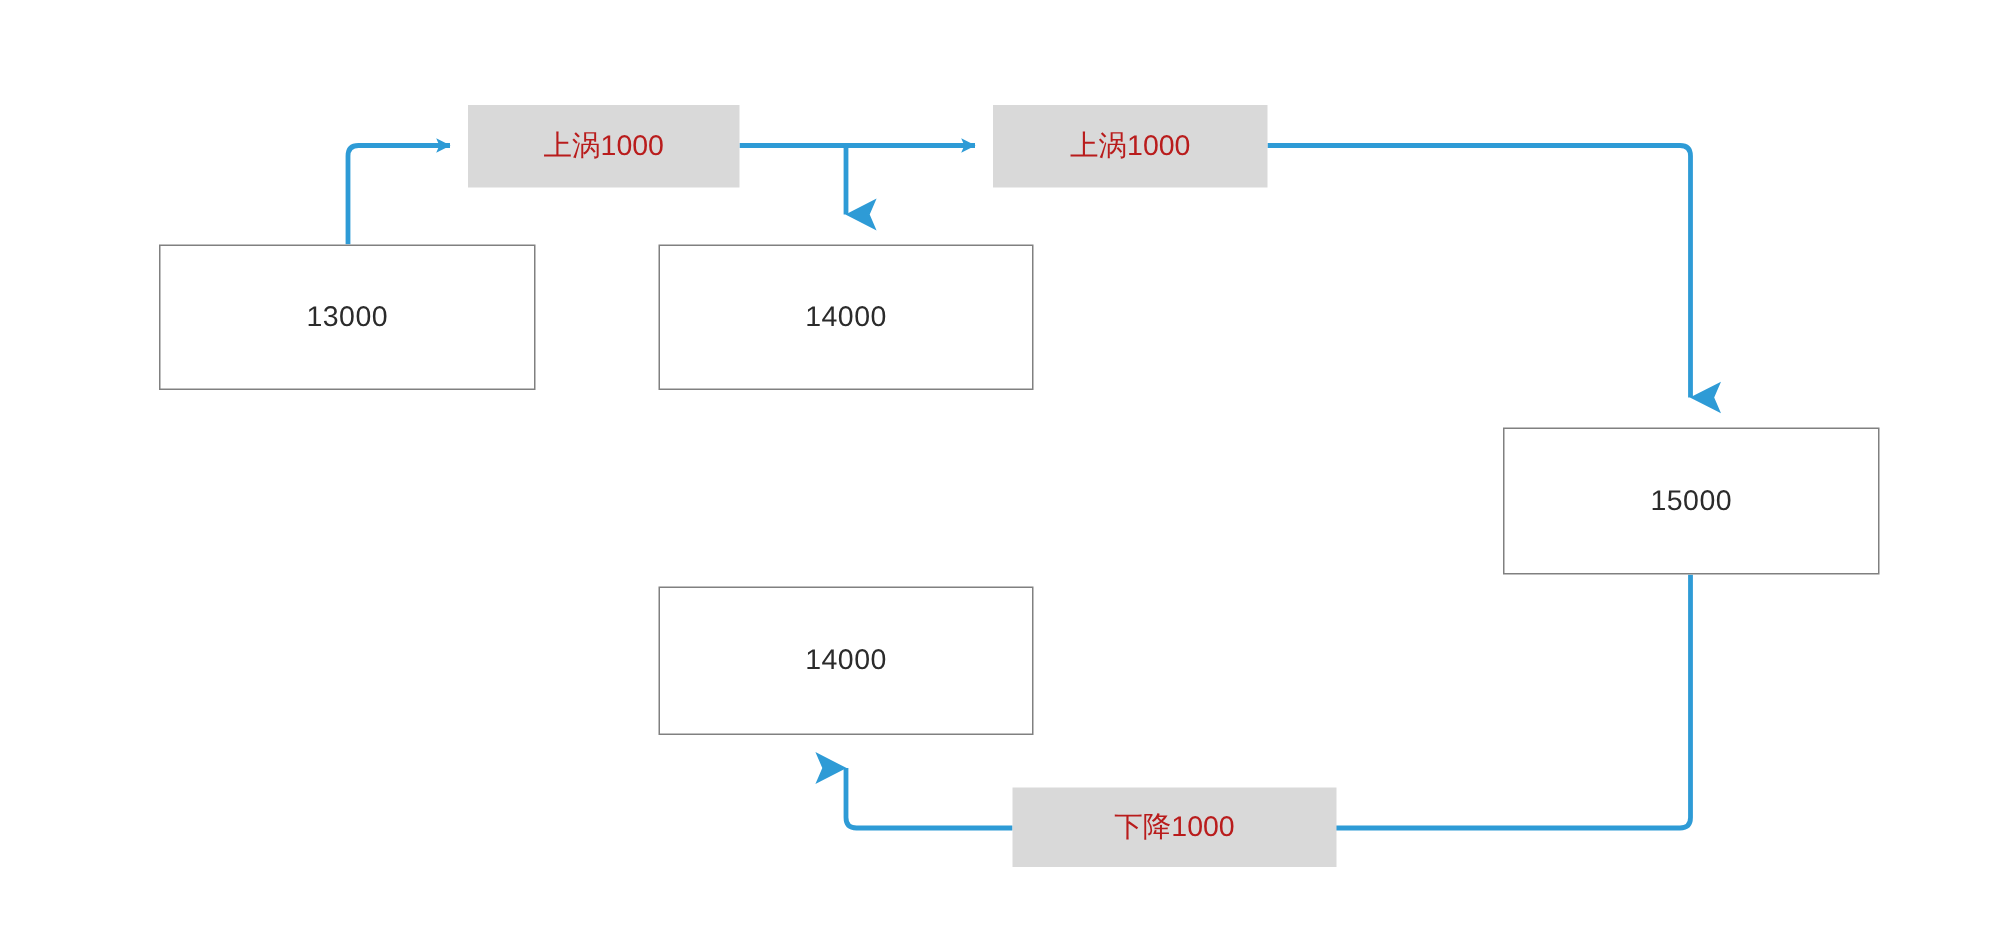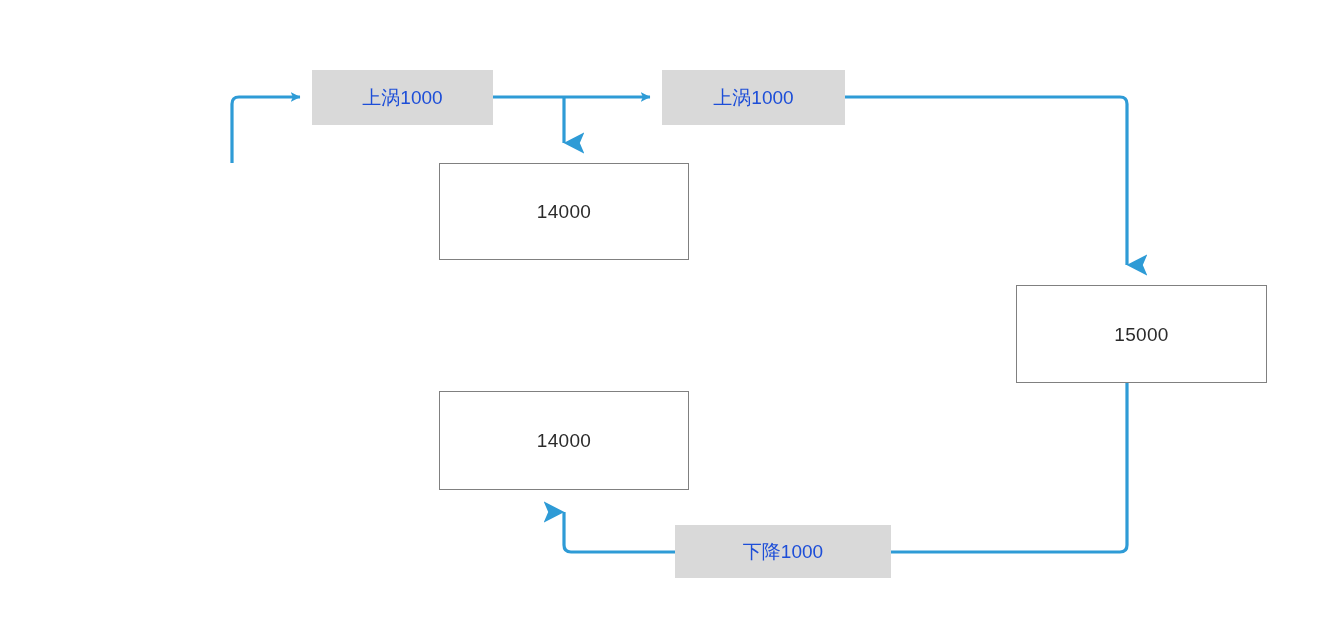--- a/index.html
+++ b/index.html
@@ -48,21 +48,21 @@
     box-sizing: border-box;
     background: #d9d9d9;
     border: none;
     display: flex;
     align-items: center;
     justify-content: center;
     z-index: 4;
   }
   .edge-label-text {
     font-size: 19px;
-    color: #1d4ed8;
+    color: #b91c1c;
     line-height: 1;
     white-space: nowrap;
   }
 </style>
 </head>
 <body>
 
 <div id="canvas">
 
   <svg id="edges" viewBox="0 0 1340 632" width="1340" height="632" xmlns="http://www.w3.org/2000/svg">
@@ -84,26 +84,29 @@
       <path d="M564,97 L564,143" marker-end="url(#arrowDown)"></path>
 
       <path d="M845,97 L1120,97 Q1127,97 1127,104 L1127,265" marker-end="url(#arrowDown)"></path>
 
       <path d="M1127,383 L1127,545 Q1127,552 1120,552 L880,552" marker-end="url(#arrowRight)"></path>
 
       <path d="M675,552 L571,552 Q564,552 564,545 L564,512" marker-end="url(#arrowDown)"></path>
     </g>
   </svg>
 
+  <div class="node" style="left:106px; top:163px; width:251px; height:97px;">
+    <span class="node-label">13000</span>
+  </div>
 
   <div class="node" style="left:439px; top:163px; width:250px; height:97px;">
     <span class="node-label">14000</span>
   </div>
 
-  <div class="node" style="left:1002px; top:285px; width:251px; height:98px;margin-left:14px;">
+  <div class="node" style="left:1002px; top:285px; width:251px; height:98px;">
     <span class="node-label">15000</span>
   </div>
 
   <div class="node" style="left:439px; top:391px; width:250px; height:99px;">
     <span class="node-label">14000</span>
   </div>
 
   <div class="edge-label" style="left:312px; top:70px; width:181px; height:55px;">
     <span class="edge-label-text">上涡1000</span>
   </div>

